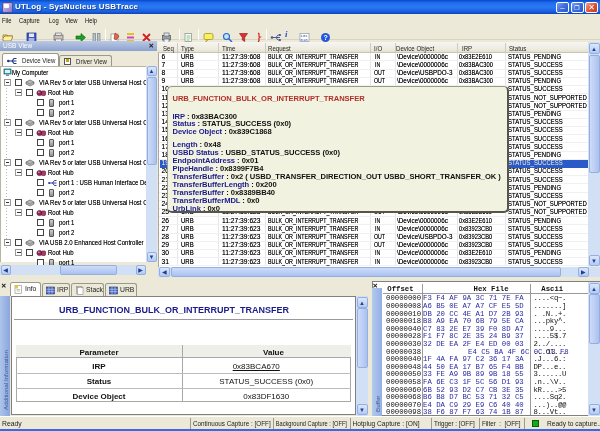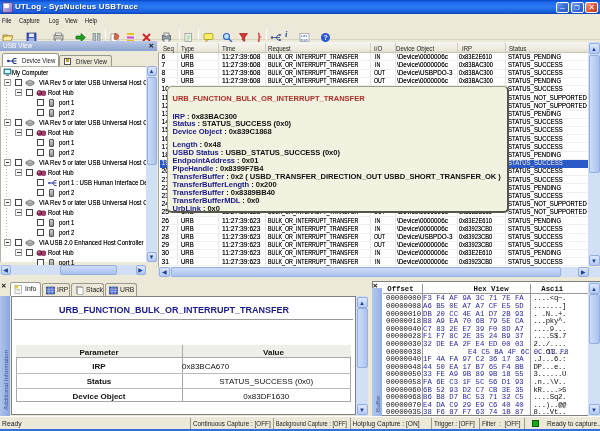--- a/index.html
+++ b/index.html
@@ -678,38 +678,38 @@
   </div>
 <div class="abs" id="info"></div>
 <div class="abs" style="left:11px;top:304.5px;width:326px;text-align:center;font-size:9px;font-weight:bold;color:#1a1a8c;">URB_FUNCTION_BULK_OR_INTERRUPT_TRANSFER</div>
 <div class="abs" style="left:14px;top:319px;width:339px;height:1px;background:#999;"></div>
 <div class="abs" style="left:16px;top:344.8px;width:334.5px;height:57.4px;border:1px solid #a8a8a8;"></div>
 <div class="abs" style="left:16px;top:344.8px;width:334.5px;height:13.2px;background:#efefe9;border-bottom:1px solid #a8a8a8;"></div>
 <div class="abs" style="left:182px;top:344.8px;width:1px;height:57.4px;background:#a8a8a8;"></div>
 <div class="abs" style="left:16px;top:347.5px;width:166px;text-align:center;font-size:8px;font-weight:bold;color:#111;">Parameter</div>
 <div class="abs" style="left:182px;top:347.5px;width:183px;text-align:center;font-size:8px;font-weight:bold;color:#111;">Value</div>
 <div class="abs" style="left:16px;top:361.5px;width:166px;text-align:center;font-size:8px;font-weight:bold;color:#111;">IRP</div>
-<div class="abs" style="left:182px;top:361.5px;width:168.5px;text-align:left;font-size:8px;color:#111;">0x83BCA670</div>
+<div class="abs" style="left:172px;top:361.5px;width:168.5px;text-align:center;font-size:8px;color:#111;text-decoration:underline;">0x83BCA670</div>
 <div class="abs" style="left:16px;top:373px;width:334.5px;height:1px;background:#bbb;"></div>
 <div class="abs" style="left:16px;top:376.5px;width:166px;text-align:center;font-size:8px;font-weight:bold;color:#111;">Status</div>
 <div class="abs" style="left:182px;top:376.5px;width:168.5px;text-align:center;font-size:8px;color:#111;">STATUS_SUCCESS (0x0)</div>
 <div class="abs" style="left:16px;top:388px;width:334.5px;height:1px;background:#bbb;"></div>
 <div class="abs" style="left:16px;top:391.5px;width:166px;text-align:center;font-size:8px;font-weight:bold;color:#111;">Device Object</div>
 <div class="abs" style="left:182px;top:391.5px;width:168.5px;text-align:center;font-size:8px;color:#111;">0x83DF1630</div>
 <div class="sbtrack" style="left:356px;top:296px;width:12px;height:120px;"></div>
 <div class="sbarr" style="left:356.5px;top:296.5px;width:11px;height:11px;font-size:6px;line-height:10px;">▲</div>
 <div class="sbarr" style="left:356.5px;top:404px;width:11px;height:11px;font-size:6px;line-height:10px;">▼</div>
 <div class="sbthumb" style="left:356.5px;top:308px;width:11px;height:60px;"></div>
 <div class="abs" id="hexp"></div>
 <div class="abs" style="left:372.5px;top:281.5px;font-size:6.5px;font-weight:bold;color:#222;">✕</div>
 <div class="abs" id="strip2">
     <span class="vtext" style="left:2px;top:124px;">Buffer</span>
   </div>
 <div class="abs mono" style="left:387.3px;top:285px;font-size:7.3px;font-weight:bold;color:#111;">Offset</div>
-<div class="abs mono" style="left:473.5px;top:285px;font-size:7.3px;font-weight:bold;color:#111;">Hex View</div>
+<div class="abs mono" style="left:473.5px;top:285px;font-size:7.3px;font-weight:bold;color:#111;">Hex File</div>
 <div class="abs mono" style="left:541.3px;top:285px;font-size:7.3px;font-weight:bold;color:#111;">Ascii</div>
 <div class="abs" style="left:383px;top:292.5px;width:205px;height:1px;background:#999;"></div>
 <div class="abs" style="left:421.5px;top:284px;width:1px;height:131px;background:#999;"></div>
 <div class="abs" style="left:530px;top:284px;width:1px;height:131px;background:#999;"></div>
 <div class="abs mono" style="left:386px;top:294.4px;font-size:7.3px;color:#111;">00000000</div>
 <div class="abs mono" style="left:423px;top:294.4px;font-size:7.3px;color:#2828a0;">F3 F4 AF 9A 3C 71 7E FA</div>
 <div class="abs mono" style="left:533.5px;top:294.4px;font-size:7.3px;color:#111;letter-spacing:-0.3px;">....&lt;q~.</div>
 <div class="abs mono" style="left:386px;top:302.0px;font-size:7.3px;color:#111;">00000008</div>
 <div class="abs mono" style="left:423px;top:302.0px;font-size:7.3px;color:#2828a0;">A6 B5 0E A7 A7 CF E5 5D</div>
 <div class="abs mono" style="left:533.5px;top:302.0px;font-size:7.3px;color:#111;letter-spacing:-0.3px;">.......]</div>
@@ -745,21 +745,21 @@
 <div class="abs mono" style="left:533.5px;top:378.0px;font-size:7.3px;color:#111;letter-spacing:-0.3px;">.n..\V..</div>
 <div class="abs mono" style="left:386px;top:385.6px;font-size:7.3px;color:#111;">00000060</div>
 <div class="abs mono" style="left:423px;top:385.6px;font-size:7.3px;color:#2828a0;">6B 52 93 D2 C7 CB 3E 35</div>
 <div class="abs mono" style="left:533.5px;top:385.6px;font-size:7.3px;color:#111;letter-spacing:-0.3px;">kR....&gt;5</div>
 <div class="abs mono" style="left:386px;top:393.2px;font-size:7.3px;color:#111;">00000068</div>
 <div class="abs mono" style="left:423px;top:393.2px;font-size:7.3px;color:#2828a0;">B6 B8 D7 BC 53 71 32 C5</div>
 <div class="abs mono" style="left:533.5px;top:393.2px;font-size:7.3px;color:#111;letter-spacing:-0.3px;">....Sq2.</div>
 <div class="abs mono" style="left:386px;top:400.8px;font-size:7.3px;color:#111;">00000070</div>
 <div class="abs mono" style="left:423px;top:400.8px;font-size:7.3px;color:#2828a0;">E4 DA C9 29 E9 C6 40 40</div>
 <div class="abs mono" style="left:533.5px;top:400.8px;font-size:7.3px;color:#111;letter-spacing:-0.3px;">...)..@@</div>
-<div class="abs mono" style="left:386px;top:408.4px;font-size:7.3px;color:#111;">00000035</div>
+<div class="abs mono" style="left:386px;top:408.4px;font-size:7.3px;color:#111;">00000098</div>
 <div class="abs mono" style="left:423px;top:408.4px;font-size:7.3px;color:#2828a0;">38 F6 87 F7 63 74 1B 87</div>
 <div class="abs mono" style="left:533.5px;top:408.4px;font-size:7.3px;color:#111;letter-spacing:-0.3px;">8...Vt..</div>
 <div class="sbtrack" style="left:588px;top:282px;width:12px;height:134px;"></div>
 <div class="sbarr" style="left:588.5px;top:282.5px;width:11px;height:11px;font-size:6px;line-height:10px;">▲</div>
 <div class="sbarr" style="left:588.5px;top:404px;width:11px;height:11px;font-size:6px;line-height:10px;">▼</div>
 <div class="sbthumb" style="left:588.5px;top:294px;width:11px;height:50px;"></div>
 <div class="abs" id="status"></div>
 <div class="abs" style="left:2px;top:419.5px;font-size:6.8px;color:#222;">Ready</div>
 <div class="seg" style="left:190px;top:417.5px;width:82.5px;"><span style="transform:scaleX(0.96);transform-origin:0 0;">Continuous Capture : [OFF]</span></div>
 <div class="seg" style="left:272.5px;top:417.5px;width:77px;"><span style="transform:scaleX(0.86);transform-origin:0 0;">Background Capture : [OFF]</span></div>

